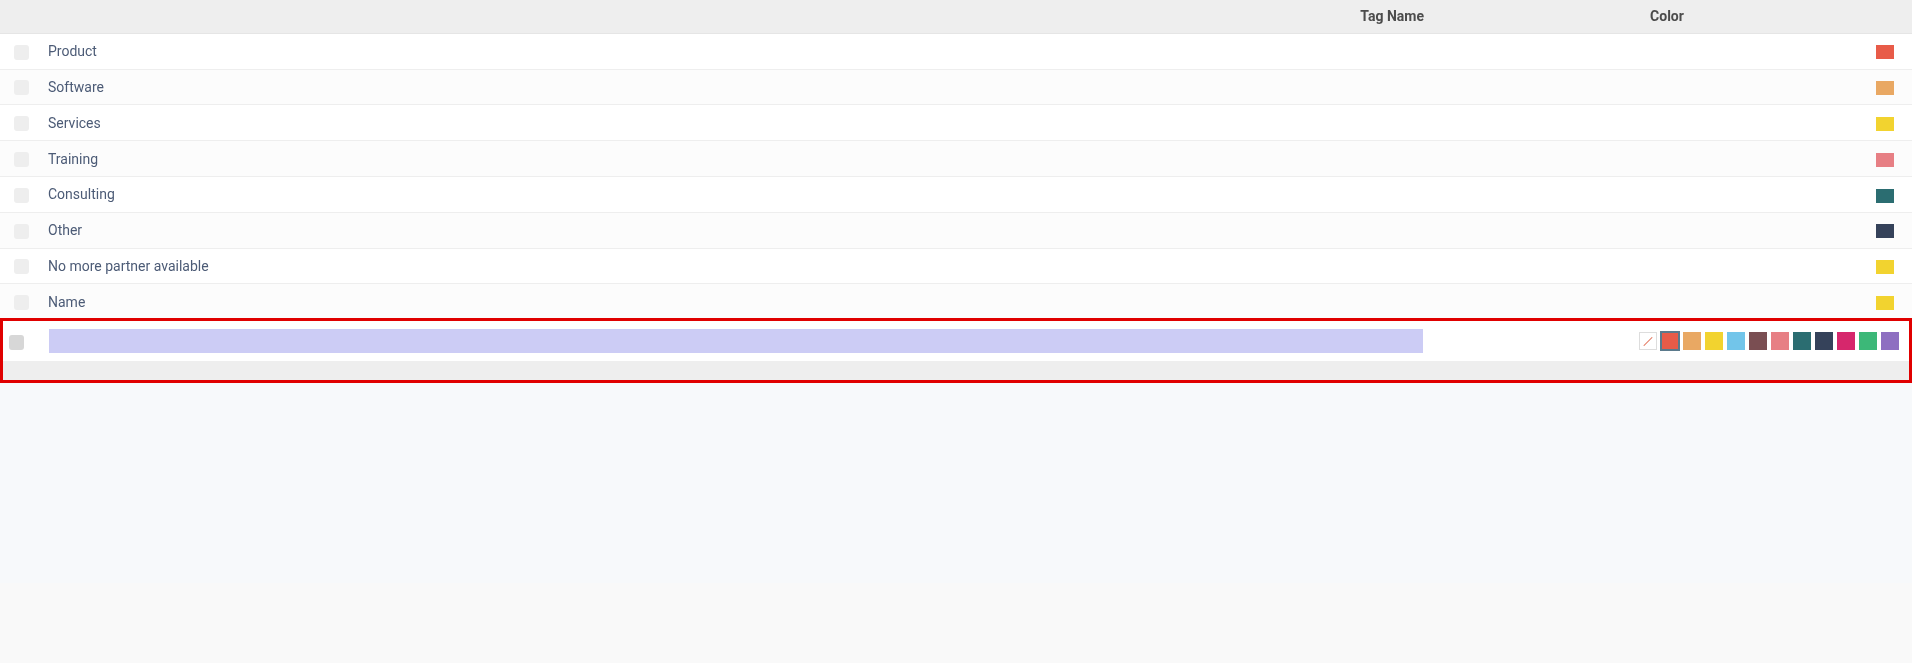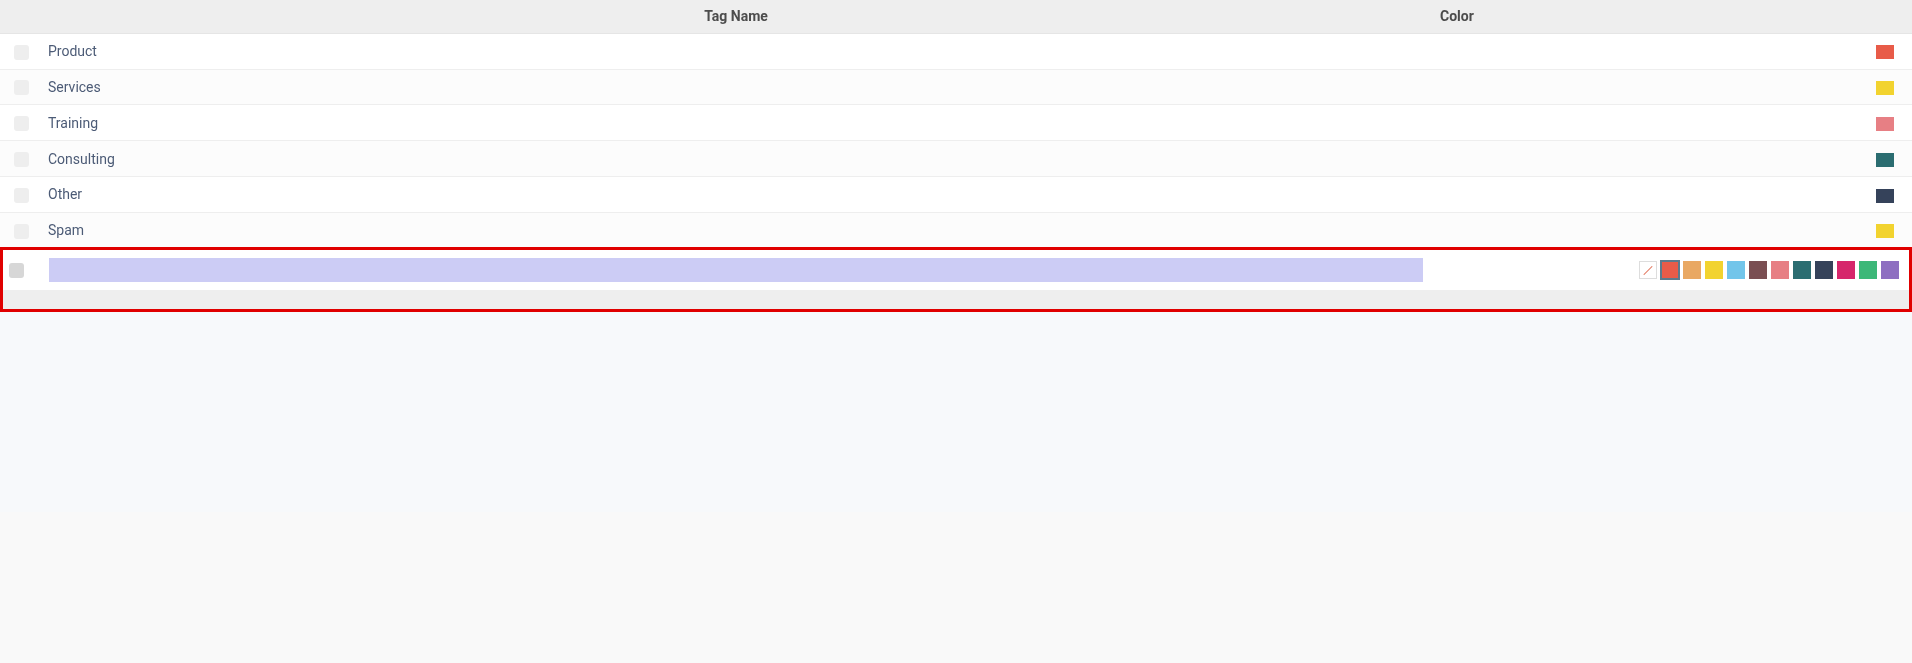--- a/index.html
+++ b/index.html
@@ -13,30 +13,30 @@
     width: 100%;
   }
   table {
     width: 100%;
     border-collapse: collapse;
     background: #fff;
     table-layout: fixed;
   }
   thead th {
     background: #eeeeee;
-    text-align: center;
+    text-align: right;
     font-weight: 700;
     color: #4c4c4c;
     padding: 8px 8px;
     border-bottom: 1px solid #e5e5e5;
     font-size: 14px;
   }
   th.col-checkbox { width: 40px; padding-left:14px;}
   th.col-name { }
-  th.col-color { width: 70px; text-align: left; padding-right: 18px;}
+  th.col-color { width: 70px; text-align: center; padding-right: 18px;}
   tbody tr {
     border-bottom: 1px solid #eeeeee;
   }
   tbody tr:nth-child(even) { background: #fcfcfc; }
   tbody td {
     padding: 9px 8px;
     color: #4c5b76;
     vertical-align: middle;
   }
   td.col-checkbox { width:40px; padding-left:14px;}
@@ -124,41 +124,51 @@
       </tr>
     </thead>
     <tbody id="rows-body">
         <tr>
           <td class="col-checkbox"><span class="checkbox"></span></td>
           <td>Product</td>
           <td class="col-color"><span class="color-swatch" style="background: rgb(232, 91, 72);"></span></td>
         </tr>
         <tr>
           <td class="col-checkbox"><span class="checkbox"></span></td>
+          <td>Software</td>
+          <td class="col-color"><span class="color-swatch" style="background: rgb(233, 168, 99);"></span></td>
+        </tr>
+        <tr>
+          <td class="col-checkbox"><span class="checkbox"></span></td>
           <td>Services</td>
           <td class="col-color"><span class="color-swatch" style="background: rgb(242, 211, 47);"></span></td>
         </tr>
         <tr>
           <td class="col-checkbox"><span class="checkbox"></span></td>
           <td>Training</td>
           <td class="col-color"><span class="color-swatch" style="background: rgb(231, 127, 132);"></span></td>
         </tr>
         <tr>
           <td class="col-checkbox"><span class="checkbox"></span></td>
           <td>Consulting</td>
           <td class="col-color"><span class="color-swatch" style="background: rgb(43, 109, 113);"></span></td>
         </tr>
         <tr>
           <td class="col-checkbox"><span class="checkbox"></span></td>
           <td>Other</td>
           <td class="col-color"><span class="color-swatch" style="background: rgb(53, 66, 90);"></span></td>
         </tr>
         <tr>
           <td class="col-checkbox"><span class="checkbox"></span></td>
-          <td>Spam</td>
+          <td>No more partner available</td>
+          <td class="col-color"><span class="color-swatch" style="background: rgb(242, 211, 47);"></span></td>
+        </tr>
+        <tr>
+          <td class="col-checkbox"><span class="checkbox"></span></td>
+          <td>Name</td>
           <td class="col-color"><span class="color-swatch" style="background: rgb(242, 211, 47);"></span></td>
         </tr>
       </tbody>
   </table>
 
   <div class="highlight-box">
     <table>
       <colgroup>
         <col style="width:40px">
         <col>

